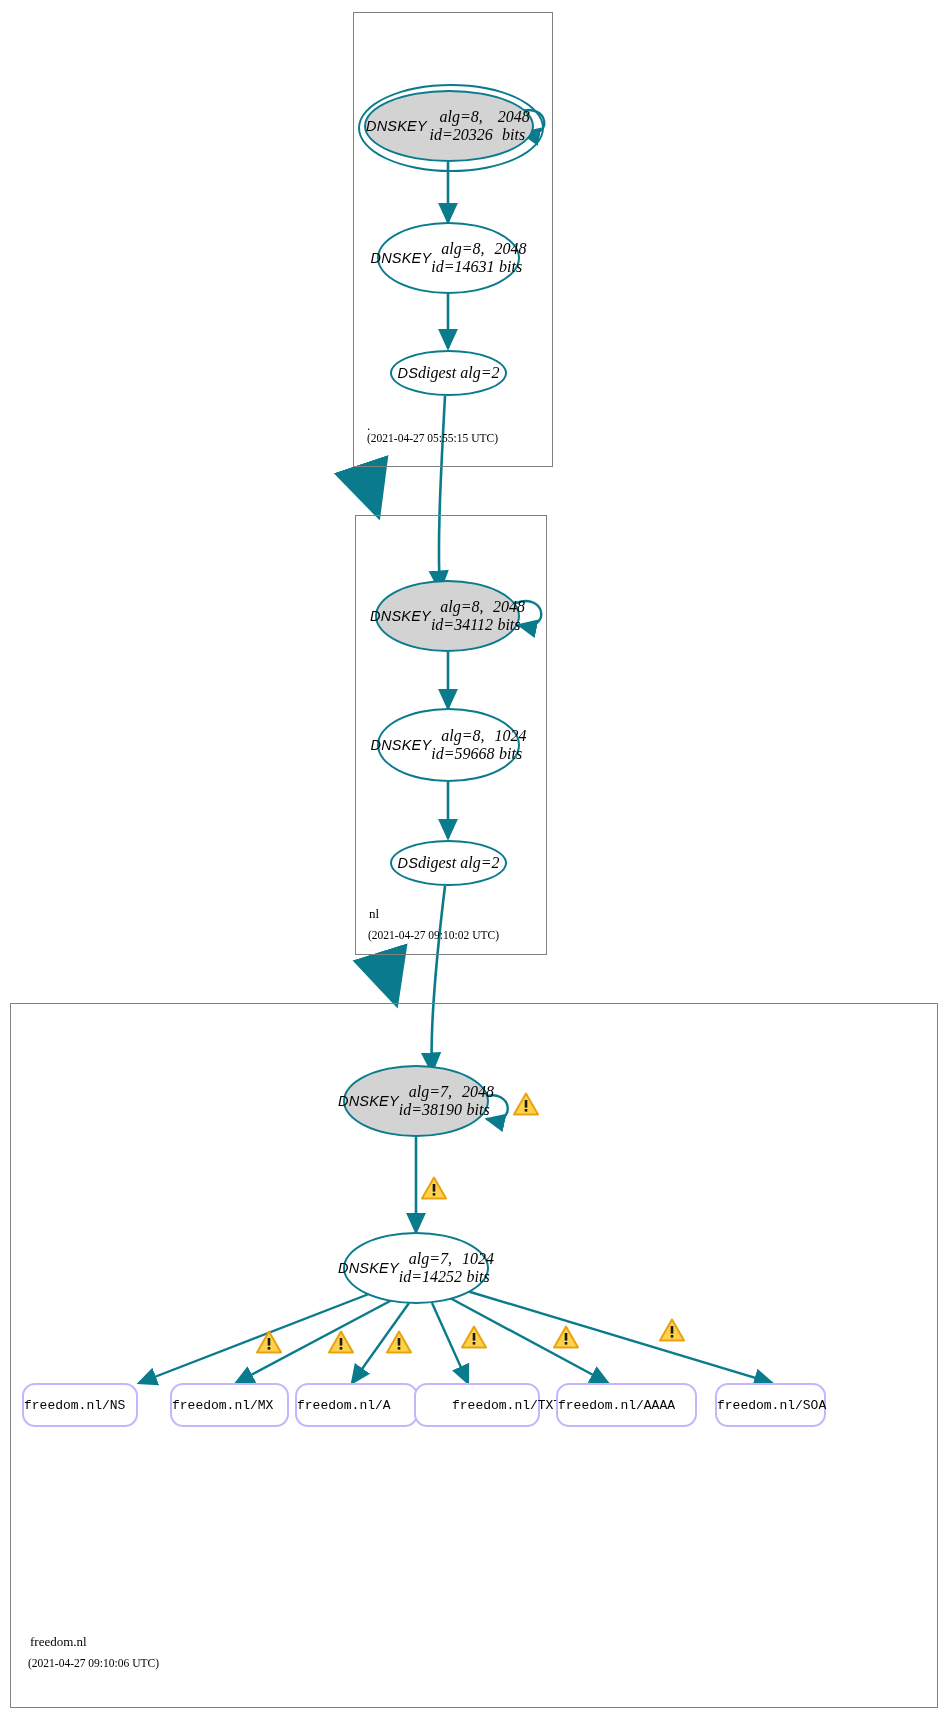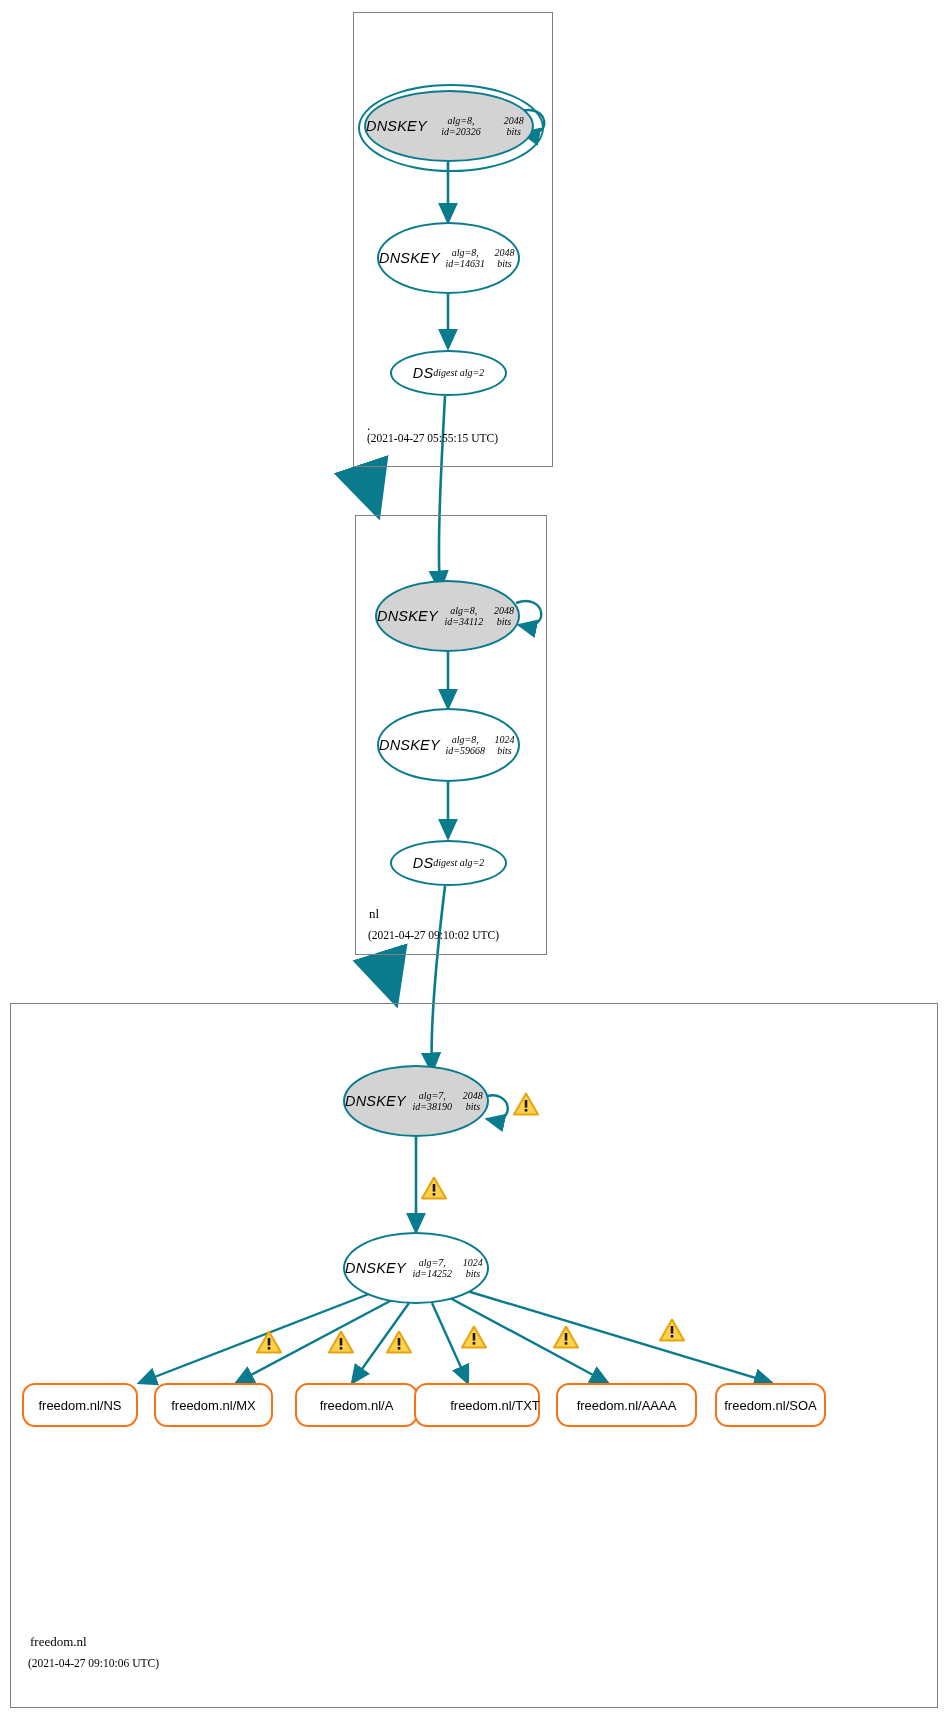--- a/index.html
+++ b/index.html
@@ -9,24 +9,24 @@
   .zonebox{position:absolute;border:1px solid #808080;background:transparent;box-sizing:border-box;}
   .zonelabel{position:absolute;font-family:"Liberation Serif", serif;font-size:13px;color:#000;white-space:nowrap;}
   .zonetime{position:absolute;font-family:"Liberation Serif", serif;font-size:11.5px;color:#000;white-space:nowrap;}
   .node{position:absolute;display:flex;align-items:center;justify-content:center;
         box-sizing:border-box;text-align:center;line-height:1.12;font-style:italic;}
   .ellipse{border-radius:50%;border:2px solid #0a7b8c;}
   .ellipse.gray{background:#d3d3d3;}
   .ellipse.white{background:#ffffff;}
   .dblring{position:absolute;border:2px solid #0a7b8c;border-radius:50%;background:transparent;}
   .n-title{font-family:"Liberation Sans", sans-serif;font-size:14.5px;letter-spacing:.2px;}
-  .n-sub{font-family:"Liberation Serif", serif;font-size:10px;}
-  .rrset{position:absolute;border:2px solid #f97316;border-radius:13px;background:#fff;
-         display:flex;align-items:center;justify-content:center;box-sizing:border-box;
-         font-family:Liberation Sans, sans-serif;font-size:13px;white-space:nowrap;}
+  .n-sub{font-family:"Liberation Serif", serif;font-size:16px;}
+  .rrset{position:absolute;border:2px solid #c4b5fd;border-radius:13px;background:#fff;
+         display:flex;align-items:center;justify-content:flex-start;box-sizing:border-box;
+         font-family:Liberation Mono, monospace;font-size:13px;white-space:nowrap;}
   .warn{position:absolute;width:26px;height:24px;}
   svg.lines{position:absolute;left:0;top:0;width:948px;height:1721px;pointer-events:none;}
 </style>
 </head>
 <body>
 
 <div id="canvas">
 
   <svg class="lines" viewBox="0 0 948 1721">
     <defs>
@@ -125,21 +125,21 @@
 
   <div class="node ellipse white" style="left:343px;top:1232px;width:146px;height:72px;">
     <div class="n-title">DNSKEY</div>
     <div class="n-sub">alg=7, id=14252</div>
     <div class="n-sub">1024 bits</div>
   </div>
 
   <div class="rrset" style="left:22px;top:1383px;width:116px;height:44px;">
     <span>freedom.nl/NS</span>
   </div>
-  <div class="rrset" style="left:154px;top:1383px;width:119px;height:44px;">
+  <div class="rrset" style="left:170px;top:1383px;width:119px;height:44px;">
     <span>freedom.nl/MX</span>
   </div>
   <div class="rrset" style="left:295px;top:1383px;width:123px;height:44px;">
     <span>freedom.nl/A</span>
   </div>
   <div class="rrset" style="left:414px;top:1383px;width:126px;height:44px;padding-left:36px;">
     <span>freedom.nl/TXT</span>
   </div>
   <div class="rrset" style="left:556px;top:1383px;width:141px;height:44px;">
     <span>freedom.nl/AAAA</span>

